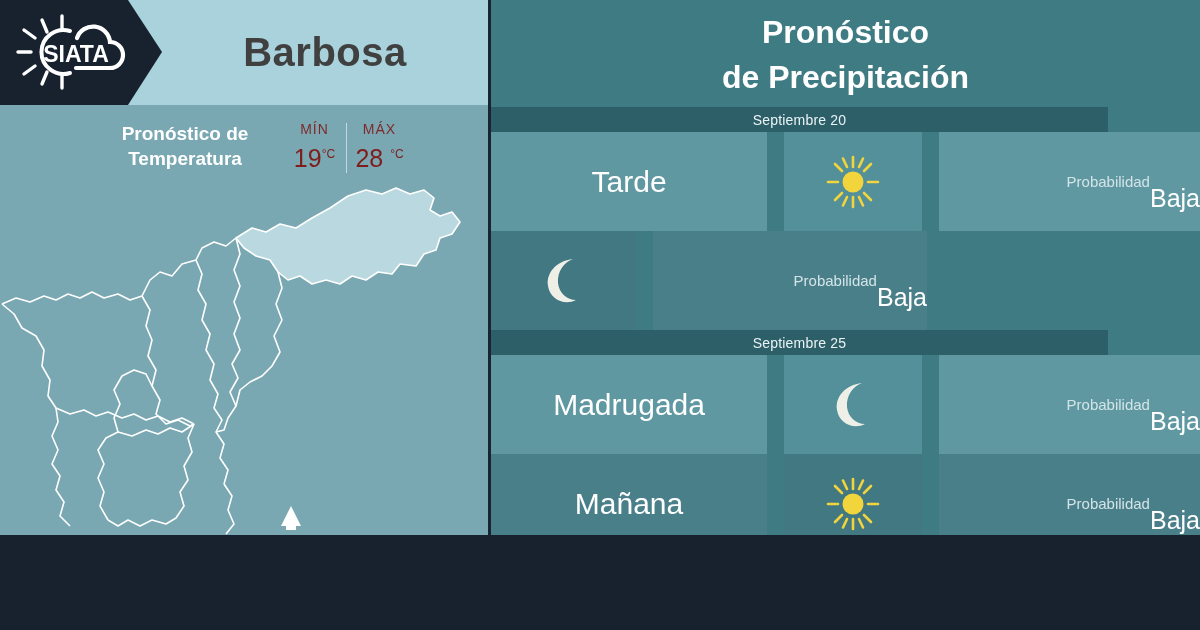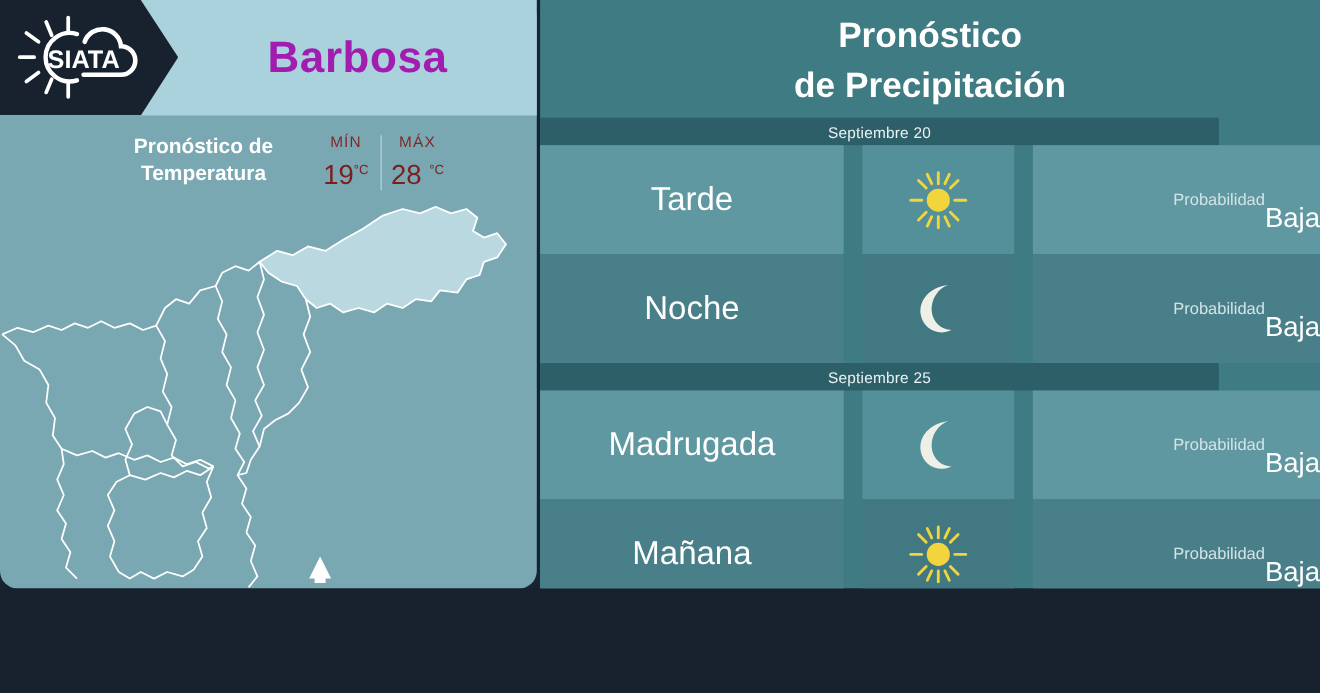--- a/index.html
+++ b/index.html
@@ -5,28 +5,28 @@
   html,body{margin:0;padding:0;}
   body{
     width:1200px;height:630px;overflow:hidden;
     background:#182434;
     font-family:"Liberation Sans", sans-serif;
     -webkit-font-smoothing:antialiased;
   }
   #app{position:relative;width:1200px;height:630px;}
 
   
-  #left-panel{position:absolute;left:0;top:0;width:488px;height:535px;background:#79a8b2;border-radius:16px;}
+  #left-panel{position:absolute;left:0;top:0;width:488px;height:535px;background:#79a8b2;}
   #header-band{position:absolute;left:0;top:0;width:488px;height:105px;background:#a9d2dc;}
   #logo-banner{position:absolute;left:0;top:0;width:162px;height:105px;background:#18222f;
     clip-path:polygon(0 0,128px 0,162px 52px,128px 105px,0 105px);}
   #logo-mark{position:absolute;left:14px;top:12px;width:118px;height:80px;}
   #city-title{position:absolute;left:162px;top:0;width:326px;height:105px;
     display:flex;align-items:center;justify-content:center;
-    font-size:40px;font-weight:bold;color:#a21caf;letter-spacing:.5px;}
+    font-size:40px;font-weight:bold;color:#404040;letter-spacing:.5px;}
 
   #temp-block{position:absolute;left:0;top:105px;width:488px;height:80px;padding-left:32px;}
   #temp-title{position:absolute;left:90px;top:16px;width:190px;text-align:center;
     font-size:19px;font-weight:bold;color:#ffffff;line-height:25px;}
   #minmax{position:absolute;left:282px;top:14px;width:130px;height:58px;display:flex;}
   .mm{flex:1;text-align:center;color:#7f1d1d;}
   .mm-lab{font-size:14px;letter-spacing:1px;opacity:.92;line-height:20px;}
   .mm-val{font-size:25px;line-height:30px;font-weight:400;}
   .mm-val sup{font-size:12px;vertical-align:super;}
   #mm-div{position:absolute;left:64px;top:4px;width:1px;height:50px;background:rgba(255,255,255,.55);}
@@ -165,21 +165,20 @@
                 <line x1="21" y1="42" x2="17" y2="50.5"></line>
               </g>
             </svg>
           </div>
           <div class="c-prob c-side">
             <div class="prob-lab">Probabilidad</div>
             <div class="prob-val">Baja</div>
           </div>
         </div>
         <div class="fc-row dark">
-          <div class="c-period c-side">Noche</div>
           <div class="c-icon">
             <svg width="48" height="52" viewBox="0 0 48 52">
               <path d="M33 4 C16 6, 6 18, 8 31 C10 44, 24 51, 36 45 C27 45, 19 38, 18 28 C17 17, 24 7, 33 4 Z" fill="#eef0e8"></path>
             </svg>
           </div>
           <div class="c-prob c-side">
             <div class="prob-lab">Probabilidad</div>
             <div class="prob-val">Baja</div>
           </div>
         </div>

